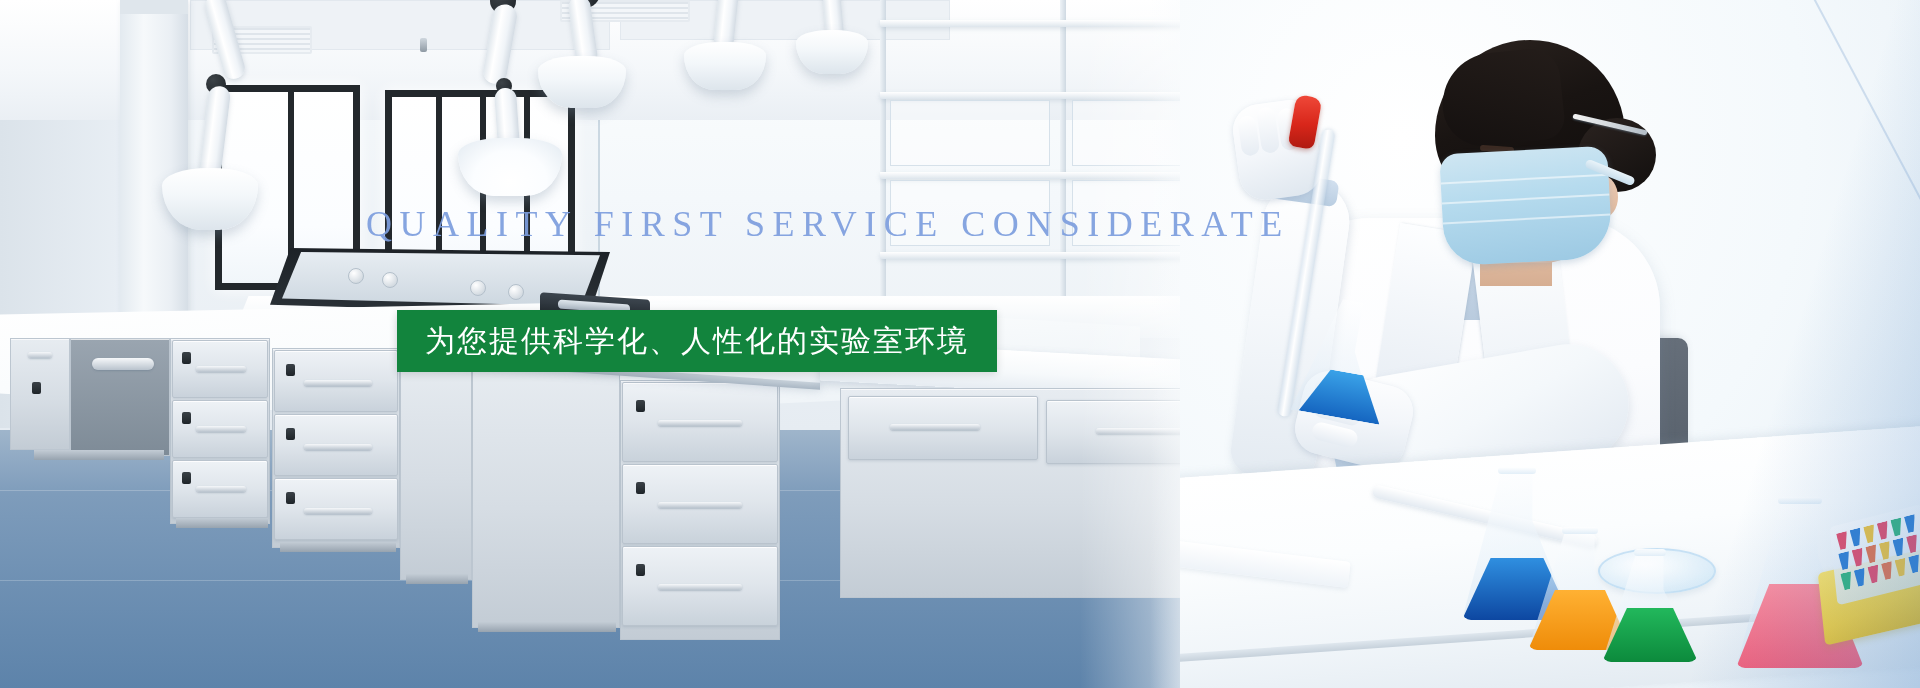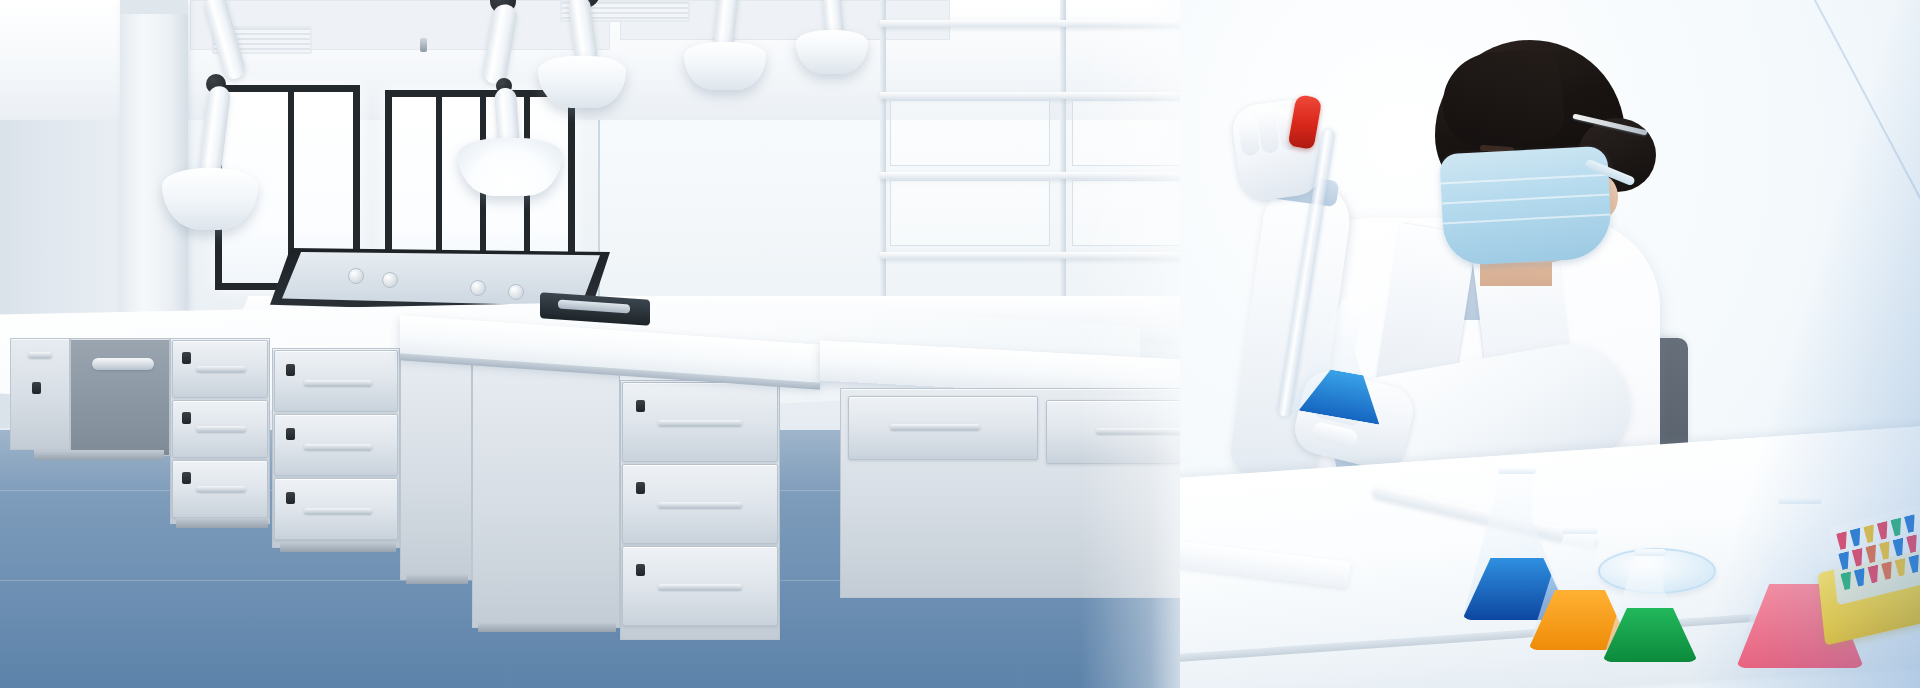--- a/index.html
+++ b/index.html
@@ -842,17 +842,21 @@
         <div class="tip" style="background:#2f7fd4;"></div>
       </div>
     </div>
 
     <div class="diag-band"></div>
 
     <div class="diag-line b"></div>
   </div>
 
   <div class="overlay">
-
-
+    <div class="headline-en">QUALITY FIRST SERVICE CONSIDERATE</div>
+
+
+    <div class="subbar">
+      <span class="subbar-text">为您提供科学化、人性化的实验室环境</span>
+    </div>
   </div>
 
 </div>
 
 </body></html>

